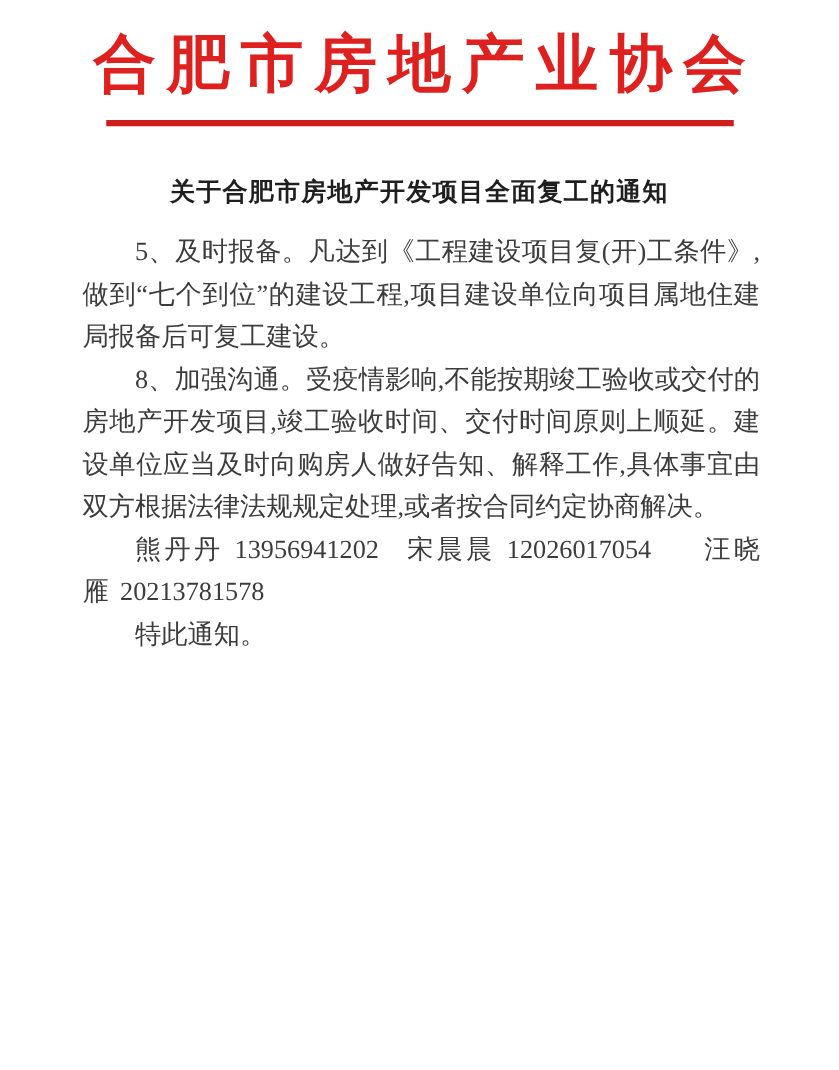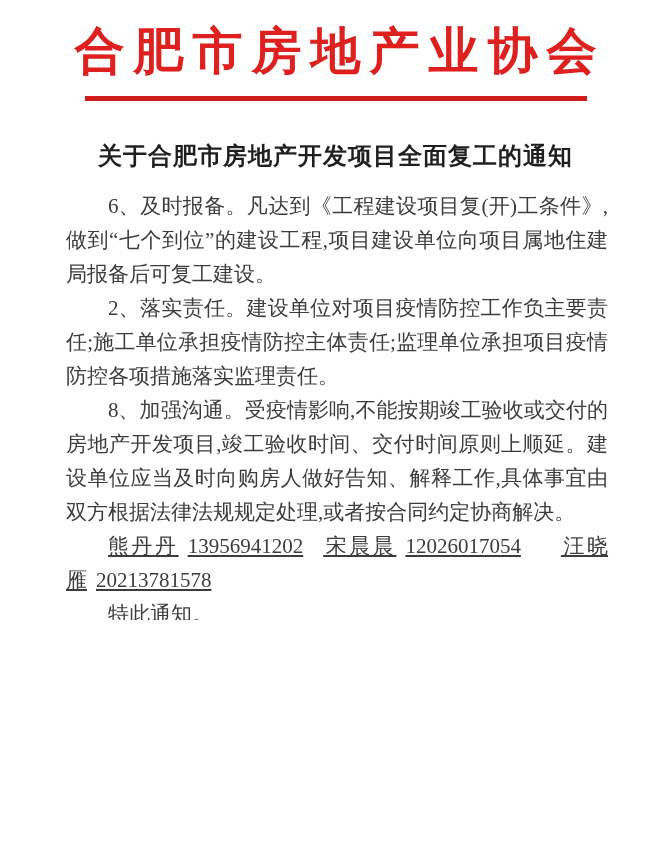--- a/index.html
+++ b/index.html
@@ -21,35 +21,35 @@
     text-indent:9px; 
   }
   .red-rule {
     width:502px; height:5px;
     margin:13px auto 0 auto;
     background:var(--rule-red,#cf1d1c);
   }
   .doc-title {
     margin-top:39px;
     text-align:center;
-    font-size:24px;
+    font-size:20px;
     font-weight:bold;
     color:var(--title-text,#1f1f1f);
     letter-spacing:1px;
   }
   .doc-body {
     margin:17px 63px 0 66px;
     font-size:21px;
     line-height:34px;
     text-align:justify;
     color:var(--body-text,#3c3c3c);
   }
   .doc-body p { margin:0; }
   .indent { text-indent:2em; }
-  .contact-entry { display:inline;text-decoration:underline; }
+  .contact-entry { display:inline; }
   .contact-entry .c-name { margin-right:9px; }
   .contact-gap { display:inline-block; width:20px; }
   .seal {
     position:absolute;
     left:419px; top:699px;
     width:146px; height:130px;
     opacity:0.88;
     mix-blend-mode:multiply;
     pointer-events:none;
   }
@@ -62,22 +62,21 @@
 <div class="page">
 
   <div class="letterhead">
     <div class="org-name">合肥市房地产业协会</div>
     <div class="red-rule"></div>
   </div>
 
   <div class="doc-title">关于合肥市房地产开发项目全面复工的通知</div>
 
   <div class="doc-body">
-    <p class="indent">6、及时报备。凡达到《工程建设项目复(开)工条件》,做到“七个到位”的建设工程,项目建设单位向项目属地住建局报备后可复工建设。</p>
-    <p class="indent">2、落实责任。建设单位对项目疫情防控工作负主要责任;施工单位承担疫情防控主体责任;监理单位承担项目疫情防控各项措施落实监理责任。</p>
+    <p class="indent">5、及时报备。凡达到《工程建设项目复(开)工条件》,做到“七个到位”的建设工程,项目建设单位向项目属地住建局报备后可复工建设。</p>
     <p class="indent">8、加强沟通。受疫情影响,不能按期竣工验收或交付的房地产开发项目,竣工验收时间、交付时间原则上顺延。建设单位应当及时向购房人做好告知、解释工作,具体事宜由双方根据法律法规规定处理,或者按合同约定协商解决。</p>
     <p class="indent">
       <span class="contact-entry"><span class="c-name">熊丹丹</span><span>13956941202</span></span><span class="contact-gap"></span><span class="contact-entry"><span class="c-name">宋晨晨</span><span>12026017054</span></span><span class="contact-gap"></span><span class="contact-gap"></span><span class="contact-entry"><span class="c-name">汪晓雁</span><span>20213781578</span></span>
     </p>
     <p class="indent">特此通知。</p>
   </div>
 
   <div class="seal">
     <svg viewBox="0 0 140 140" preserveAspectRatio="none">
       <circle cx="70" cy="70" r="62" fill="none" stroke="#bf2a28" stroke-width="5"></circle>

